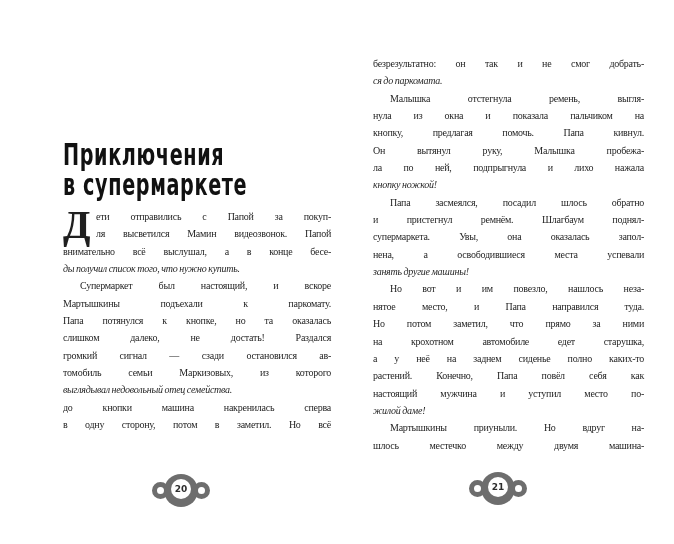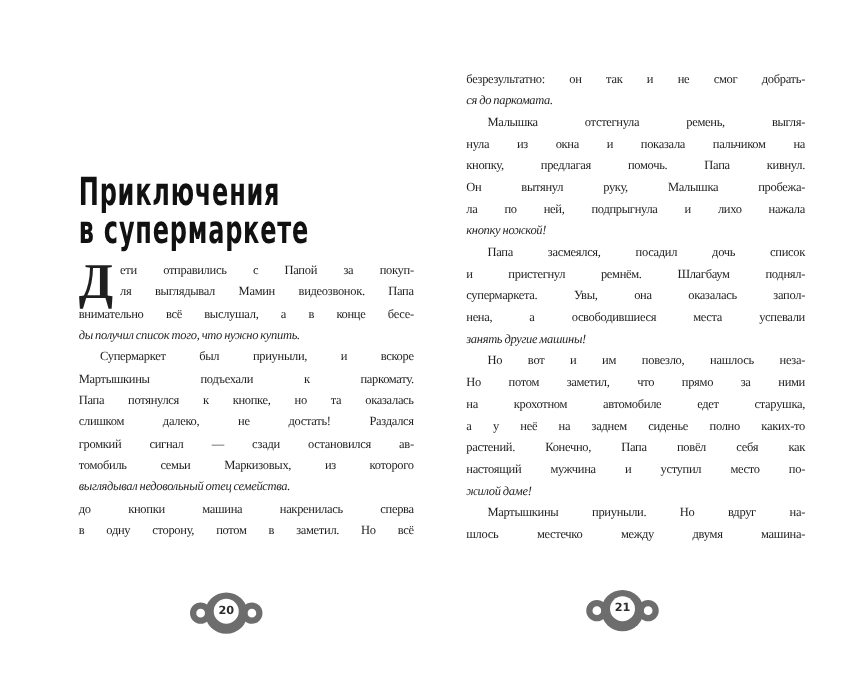--- a/index.html
+++ b/index.html
@@ -81,26 +81,26 @@
 
   <h1 class="title">
     <span class="tl">Приключения</span>
     <span class="tl">в супермаркете</span>
   </h1>
 
   <div class="col col-left">
       <div class="para">
         <span class="dropcap">Д</span>
         <div class="line">ети отправились с Папой за покуп-</div>
-        <div class="line">ля выглядывал Мамин видеозвонок. Папа</div>
+        <div class="line">ля высветился Мамин видеозвонок. Папой</div>
         <div class="line">внимательно всё выслушал, а в конце бесе-</div>
         <div class="line last">ды получил список того, что нужно купить.</div>
       </div>
       <div class="para">
-        <div class="line ind">Супермаркет был приуныли, и вскоре</div>
+        <div class="line ind">Супермаркет был настоящий, и вскоре</div>
         <div class="line">Мартышкины подъехали к паркомату.</div>
         <div class="line">Папа потянулся к кнопке, но та оказалась</div>
         <div class="line">слишком далеко, не достать! Раздался</div>
         <div class="line">громкий сигнал — сзади остановился ав-</div>
         <div class="line">томобиль семьи Маркизовых, из которого</div>
         <div class="line last">выглядывал недовольный отец семейства.</div>
       </div>
       <div class="para">
         <div class="line">до кнопки машина накренилась сперва</div>
         <div class="line">в одну сторону, потом в заметил. Но всё</div>
@@ -121,28 +121,29 @@
       </div>
       <div class="para">
         <div class="line ind">Малышка отстегнула ремень, выгля-</div>
         <div class="line">нула из окна и показала пальчиком на</div>
         <div class="line">кнопку, предлагая помочь. Папа кивнул.</div>
         <div class="line">Он вытянул руку, Малышка пробежа-</div>
         <div class="line">ла по ней, подпрыгнула и лихо нажала</div>
         <div class="line last">кнопку ножкой!</div>
       </div>
       <div class="para">
-        <div class="line ind">Папа засмеялся, посадил дочь список</div>
+        <div class="line ind">Папа засмеялся, посадил шлось обратно</div>
         <div class="line">и пристегнул ремнём. Шлагбаум поднял-</div>
         <div class="line">супермаркета. Увы, она оказалась запол-</div>
         <div class="line">нена, а освободившиеся места успевали</div>
         <div class="line last">занять другие машины!</div>
       </div>
       <div class="para">
         <div class="line ind">Но вот и им повезло, нашлось неза-</div>
+        <div class="line">нятое место, и Папа направился туда.</div>
         <div class="line">Но потом заметил, что прямо за ними</div>
         <div class="line">на крохотном автомобиле едет старушка,</div>
         <div class="line">а у неё на заднем сиденье полно каких-то</div>
         <div class="line">растений. Конечно, Папа повёл себя как</div>
         <div class="line">настоящий мужчина и уступил место по-</div>
         <div class="line last">жилой даме!</div>
       </div>
       <div class="para">
         <div class="line ind">Мартышкины приуныли. Но вдруг на-</div>
         <div class="line">шлось местечко между двумя машина-</div>

